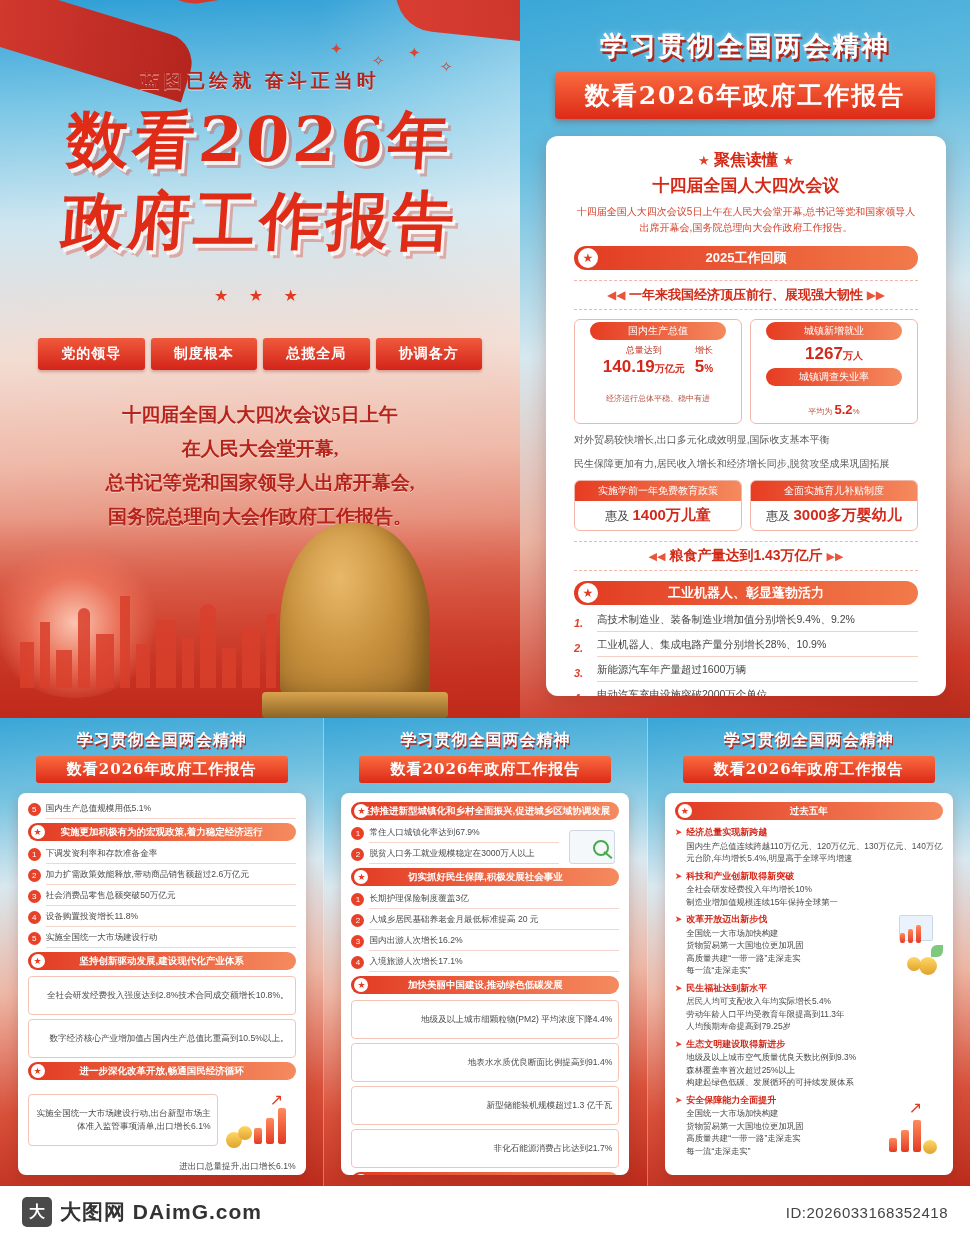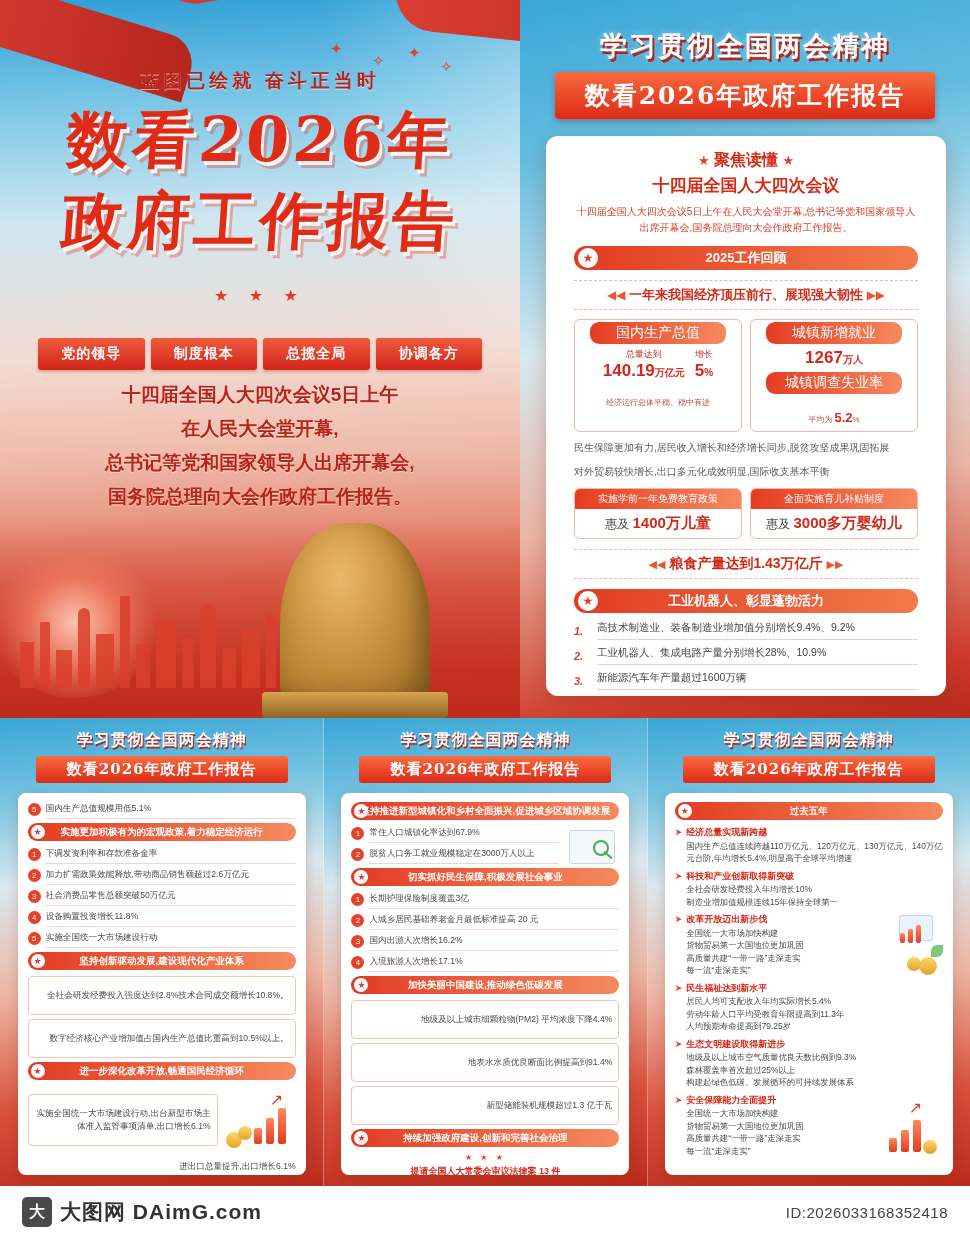--- a/index.html
+++ b/index.html
@@ -54,23 +54,23 @@
   .big-title .l2 { font-size:62px; line-height:82px; }
   .stars { position:absolute; left:0; top:286px; width:520px; text-align:center; color:#e23a22; font-size:16px; letter-spacing:8px;}
 
   .pill-row { position:absolute; left:38px; top:338px; width:444px; display:flex; gap:6px; }
   .pill {
     flex:1; text-align:center; color:#fff; font-size:14px; font-weight:bold;
     background:linear-gradient(180deg,#f05a3c,#d3241a); padding:7px 0;
     border-radius:3px; box-shadow:0 2px 3px rgba(150,30,20,.3);
     letter-spacing:1px;
   }
-  .hero-para { position:absolute; left:20px; top:378px; width:480px; text-align:center;
+  .hero-para { position:absolute; left:20px; top:398px; width:480px; text-align:center;
     color:#b5231a; font-size:19px; line-height:34px; font-weight:bold;
-    text-shadow:0 1px 0 rgba(255,255,255,.5); }
+    text-shadow:0 1px 0 rgba(255,255,255,.5);font-family:Liberation Serif, serif; }
 
   
   .scenic {
     position:absolute; left:0; bottom:0; width:520px; height:200px;
     background: linear-gradient(180deg, rgba(214,90,60,0) 0%, rgba(205,60,40,.55) 45%, #c02a1b 100%);
   }
   .city { position:absolute; left:20px; bottom:30px; width:300px; height:110px; }
   .city i { position:absolute; bottom:0; background:#d8402c; opacity:.85; display:block;}
   .lion {
     position:absolute; right:90px; bottom:10px; width:150px; height:185px;
@@ -122,21 +122,21 @@
     background:#fff; color:#e23b23; font-size:12px; line-height:20px; text-align:center;
   }
   .arrow-band {
     margin-top:10px; text-align:center; color:#d32a17; font-size:13px; font-weight:bold;
     border-top:1px dashed #f0b6a8; border-bottom:1px dashed #f0b6a8; padding:5px 0;
   }
   .arrow-band .ar { color:#e9553a; font-size:12px; }
 
   .stat-row { display:flex; gap:8px; margin-top:9px; }
   .stat-box { flex:1; border:1px solid #f2b7a9; border-radius:6px; padding:4px 4px 6px; text-align:center; }
-  .stat-head { background:linear-gradient(90deg,#e63c22,#f58a5f); color:#fff; font-size:14px;
+  .stat-head { background:linear-gradient(90deg,#e63c22,#f58a5f); color:#fff; font-size:10px;
      border-radius:9px; padding:2px 0; margin:-2px 11px 4px; }
   .stat-sub { font-size:9px; color:#c0392b; }
   .stat-val { font-size:17px; color:#d4281a; font-weight:bold; }
   .stat-val small { font-size:10px; }
   .stat-note { font-size:8px; color:#b8503f; margin-top:16px; }
   .stat-flex { display:flex; justify-content:center; gap:10px; align-items:flex-end;}
 
   .plain-line { margin-top:7px; font-size:10px; color:#5a5a5a; line-height:17px; }
 
   .dual-row { display:flex; gap:8px; margin-top:8px; }
@@ -319,22 +319,22 @@
             <span>1267</span><small>万人</small>
           </div>
           <div class="stat-head" style="margin-top:4px">城镇调查失业率</div>
           <div class="stat-note">
             <span>平均为</span>
             <b style="color:#d4281a;font-size:13px">5.2</b><span>%</span>
           </div>
         </div>
       </div>
 
+      <div class="plain-line">对外贸易较快增长,出口多元化成效明显,国际收支基本平衡</div>
       <div class="plain-line">民生保障更加有力,居民收入增长和经济增长同步,脱贫攻坚成果巩固拓展</div>
-      <div class="plain-line">对外贸易较快增长,出口多元化成效明显,国际收支基本平衡</div>
 
       <div class="dual-row">
         <div class="dual-box">
           <div class="dual-head">实施学前一年免费教育政策</div>
           <div class="dual-val">
             <span>惠及</span>
             <b>1400万儿童</b>
           </div>
         </div>
         <div class="dual-box">
@@ -491,20 +491,21 @@
             <span class="b-txt">入境旅游人次增长17.1%</span>
           </div>
 
         <div class="sec-band">
           <span class="star">★</span>
           <span>加快美丽中国建设,推动绿色低碳发展</span>
         </div>
         <div class="b-box">地级及以上城市细颗粒物(PM2) 平均浓度下降4.4%</div>
         <div class="b-box">地表水水质优良断面比例提高到91.4%</div>
         <div class="b-box">新型储能装机规模超过1.3 亿千瓦</div>
+        <div class="b-box">非化石能源消费占比达到21.7%</div>
 
         <div class="sec-band">
           <span class="star">★</span>
           <span>持续加强政府建设,创新和完善社会治理</span>
         </div>
         <div class="stars-sm">★ ★ ★</div>
         <div class="center-red">提请全国人大常委会审议法律案 13 件</div>
         <div class="stars-sm">★ ★ ★</div>
         <div class="center-red">制定修订行政法规 30 部</div>
       </div>

